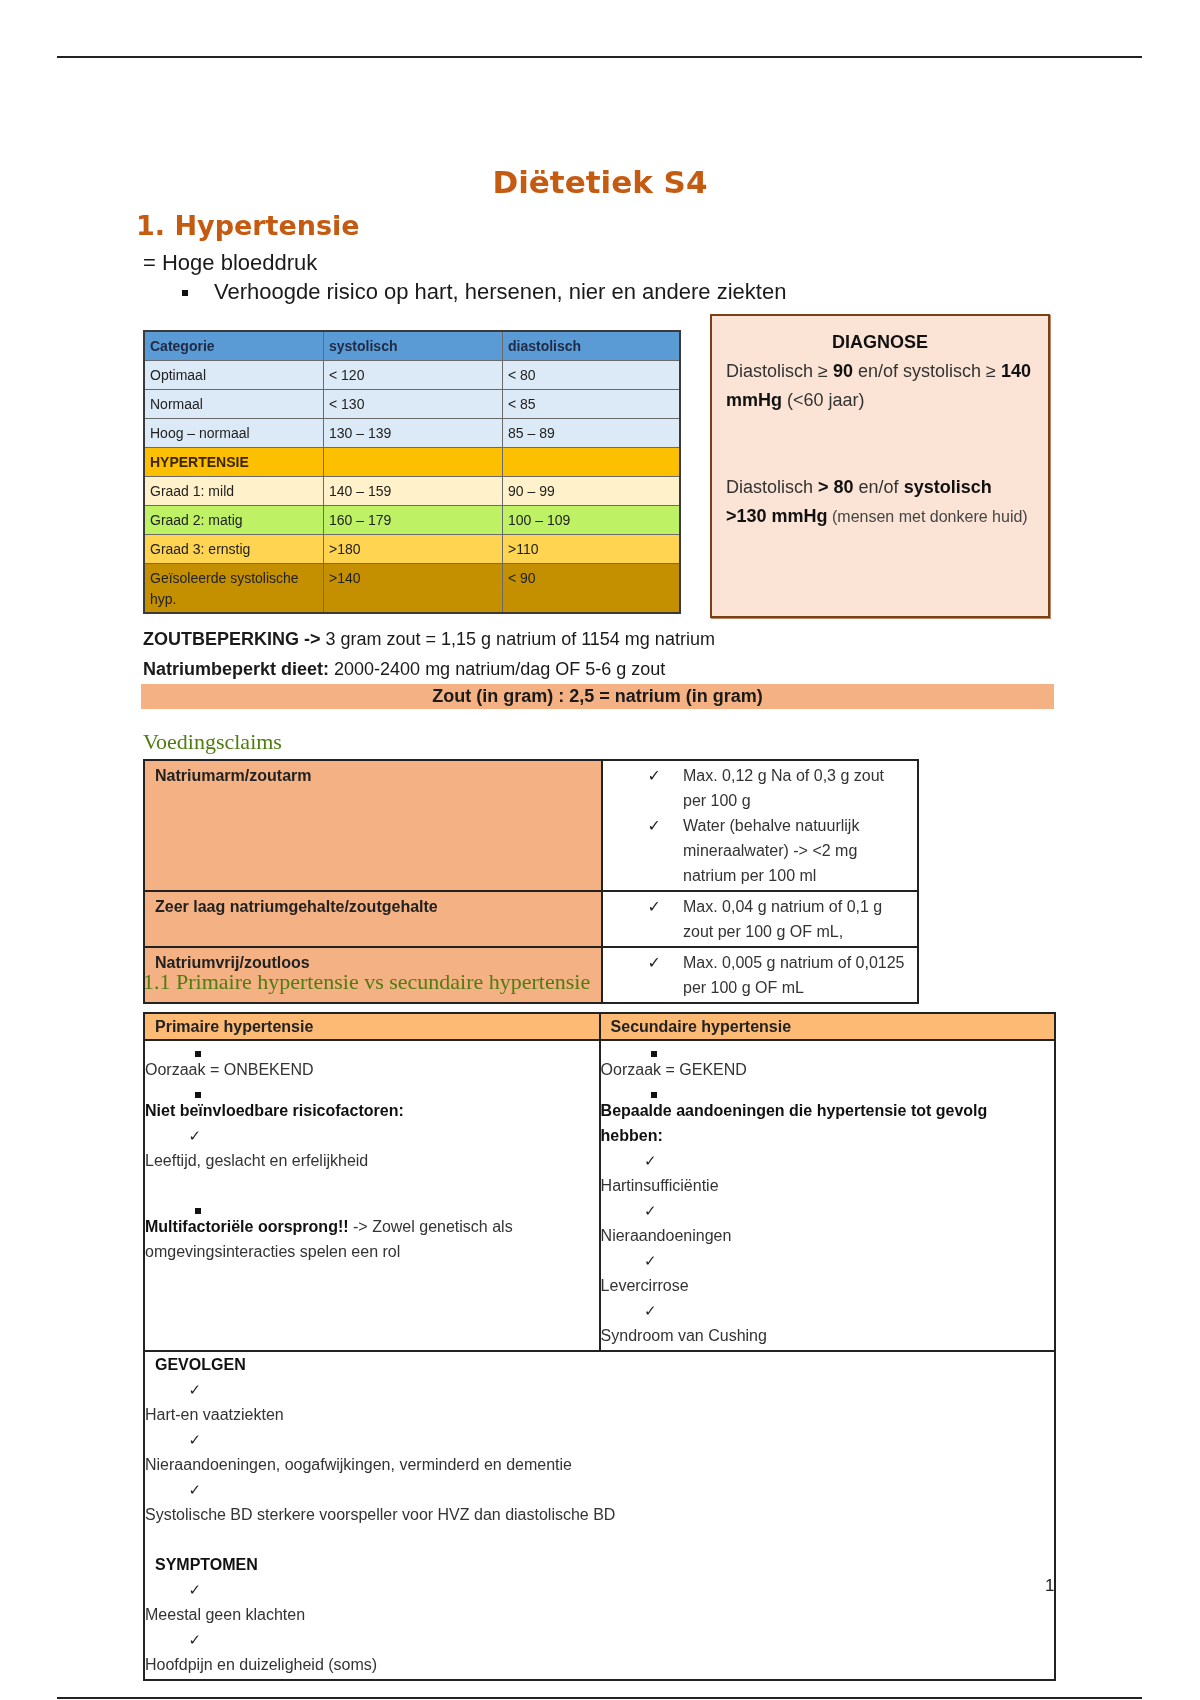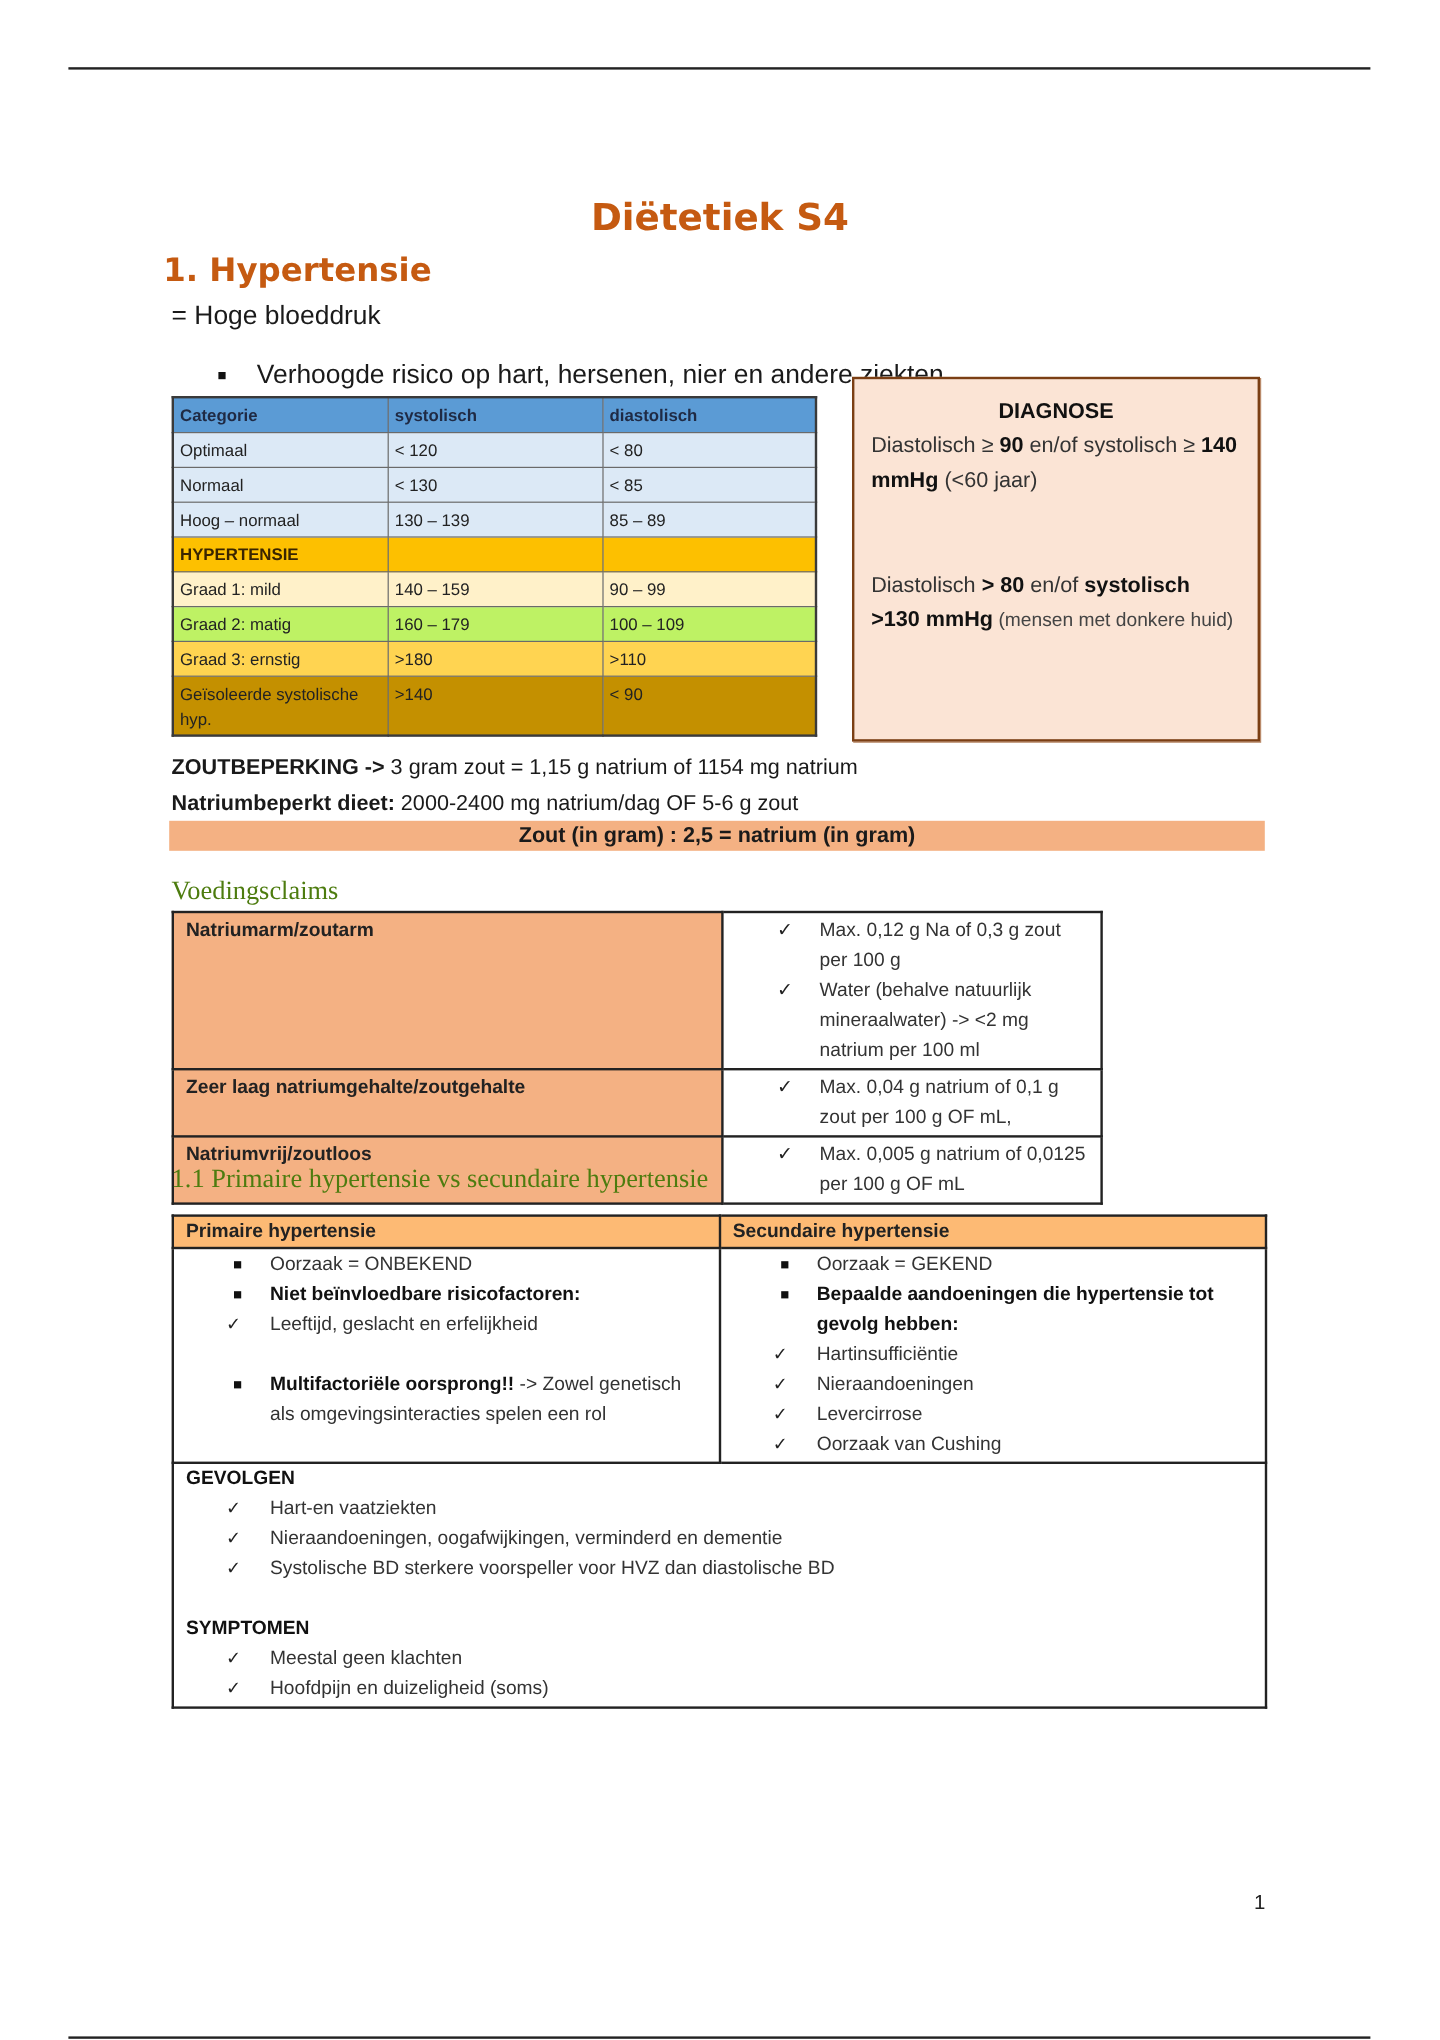--- a/index.html
+++ b/index.html
@@ -51,40 +51,40 @@
   table.claims td.val { background: #fff; padding-left: 0; color: #333; }
   .chk { display: flex; }
   .chk .mk { width: 80px; text-align: right; padding-right: 22px; box-sizing: border-box; color: #222; flex: none; }
   .chk .tx { flex: 1; }
 
   
   table.ps { position: absolute; top: 1012px; left: 143px; width: 913px; border-collapse: collapse; font-size: 16px; color: #333; }
   table.ps td { border: 2px solid #222; vertical-align: top; padding: 0; line-height: 25px; }
   table.ps tr.hd td { background: #fdba74; font-weight: bold; color: #222; padding: 0 10px; height: 24px; }
   table.ps td.col { width: 456px; padding-bottom: 2px; }
-  .li { display: flex; }
+  .li { display: flex; flex-direction: column; }
   .li .mk { width: 80px; flex: none; display: flex; justify-content: flex-end; padding-right: 24px; box-sizing: border-box; }
   .li .sq { width: 6px; height: 6px; background: #111; margin-top: 10px; }
   .li .ck { font-size: 15px; color: #222; }
   .li .tx { flex: 1; padding-right: 8px; }
   .li .tx b { color: #111; }
   .spacer { height: 25px; }
   .sec-title { font-weight: bold; color: #111; padding-left: 10px; }
 
   .pagenum { position: absolute; top: 1576px; left: 1045px; font-size: 17px; color: #222; }
 </style>
 </head>
 <body>
 
 <div class="rule top"></div>
 
 <div class="doc-title">Diëtetiek S4</div>
 <div class="h1">1. Hypertensie</div>
 <div class="line" style="top:250px;">= Hoge bloeddruk</div>
-<div class="line" style="top:279px; left:182px;margin-top:20px;">
+<div class="line" style="top:279px; left:182px;">
   <span class="bullet-sq"></span><span>Verhoogde risico op hart, hersenen, nier en andere ziekten</span>
 </div>
 
 <table class="bp">
   <tbody>
       <tr class="head">
     <td>Categorie</td>
     <td>systolisch</td>
     <td>diastolisch</td>
   </tr>
@@ -243,21 +243,21 @@
       <div class="li">
             <span class="mk ck">✓</span>
             <span class="tx">Nieraandoeningen</span>
           </div>
       <div class="li">
             <span class="mk ck">✓</span>
             <span class="tx">Levercirrose</span>
           </div>
       <div class="li">
             <span class="mk ck">✓</span>
-            <span class="tx">Oorzaak van Cushing</span>
+            <span class="tx">Syndroom van Cushing</span>
           </div>
     </td>
   </tr>
   <tr>
     <td colspan="2" style="padding-bottom:2px;">
       <div class="sec-title">GEVOLGEN</div>
       <div class="li">
             <span class="mk ck">✓</span>
             <span class="tx">Hart-en vaatziekten</span>
           </div>

